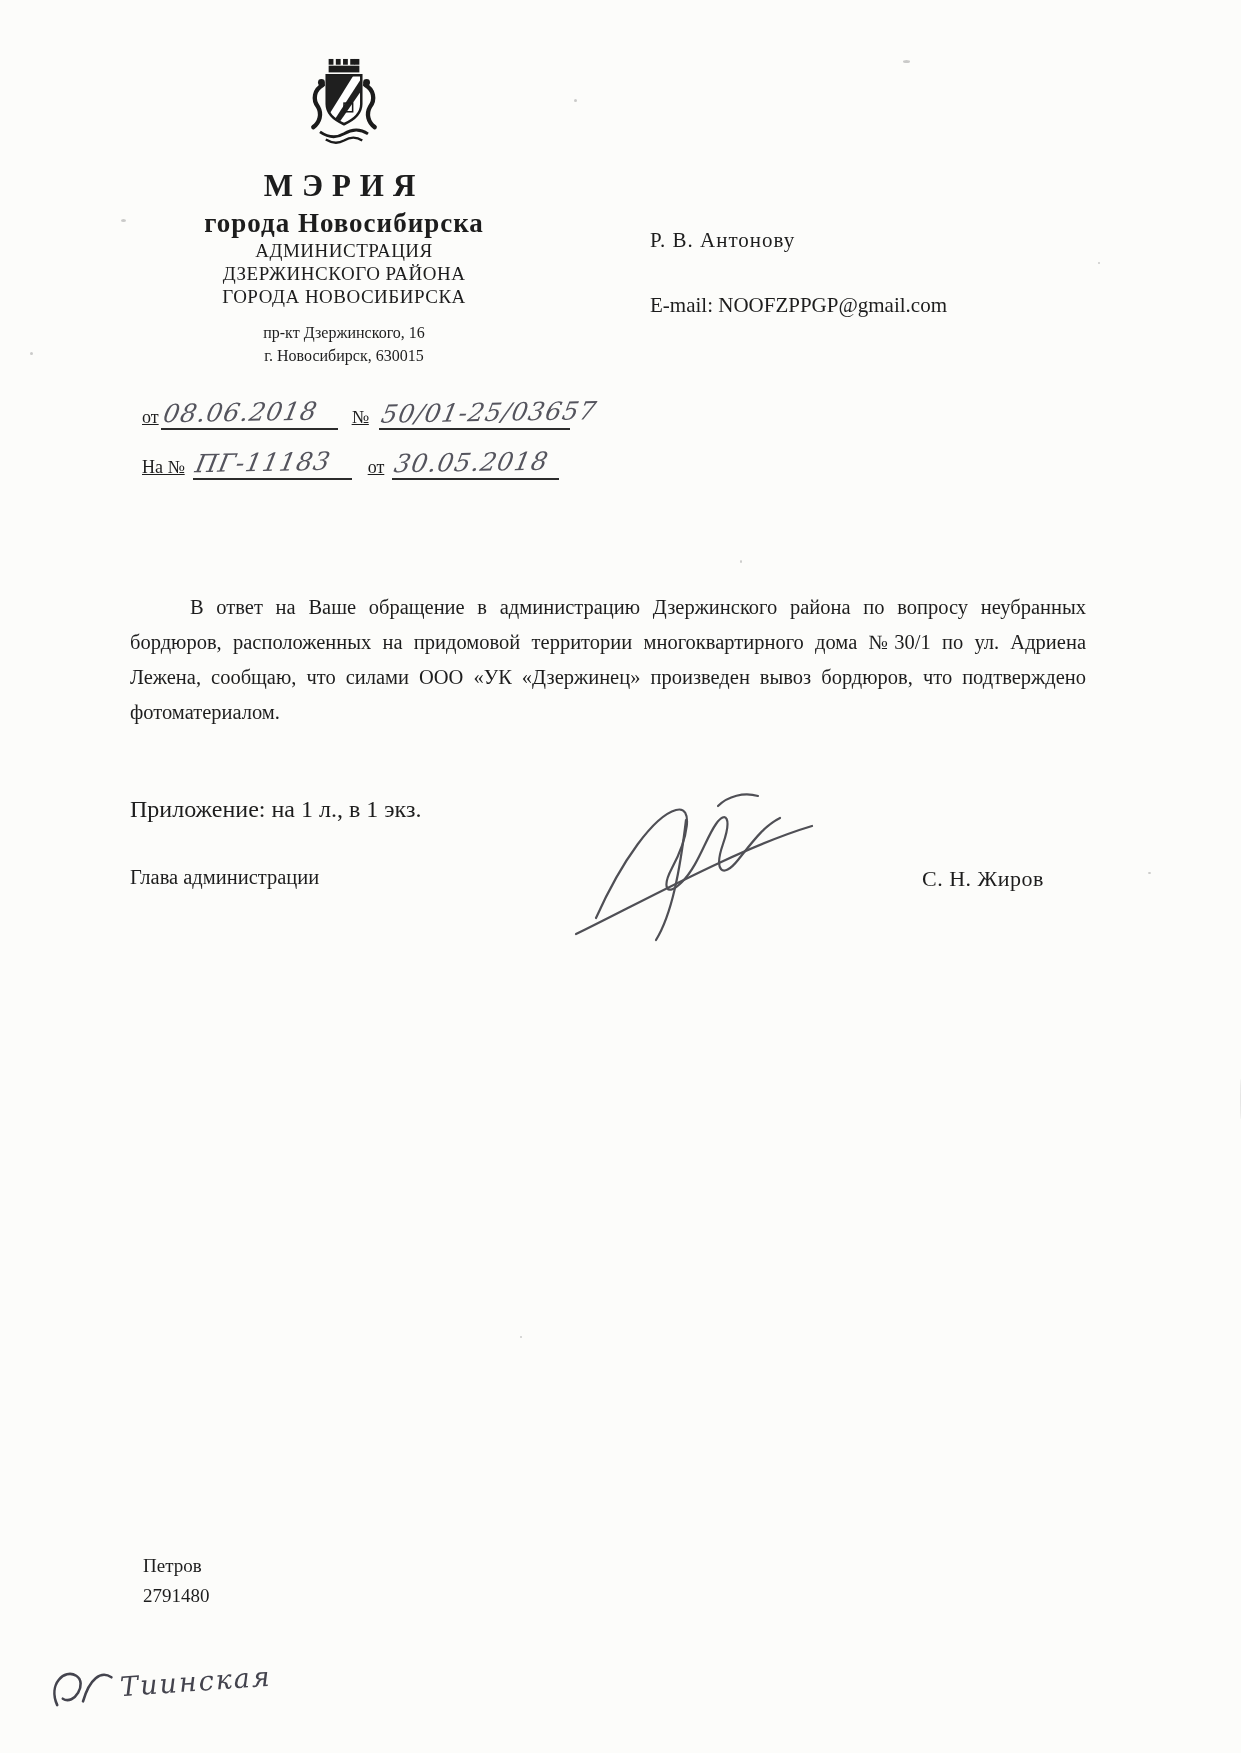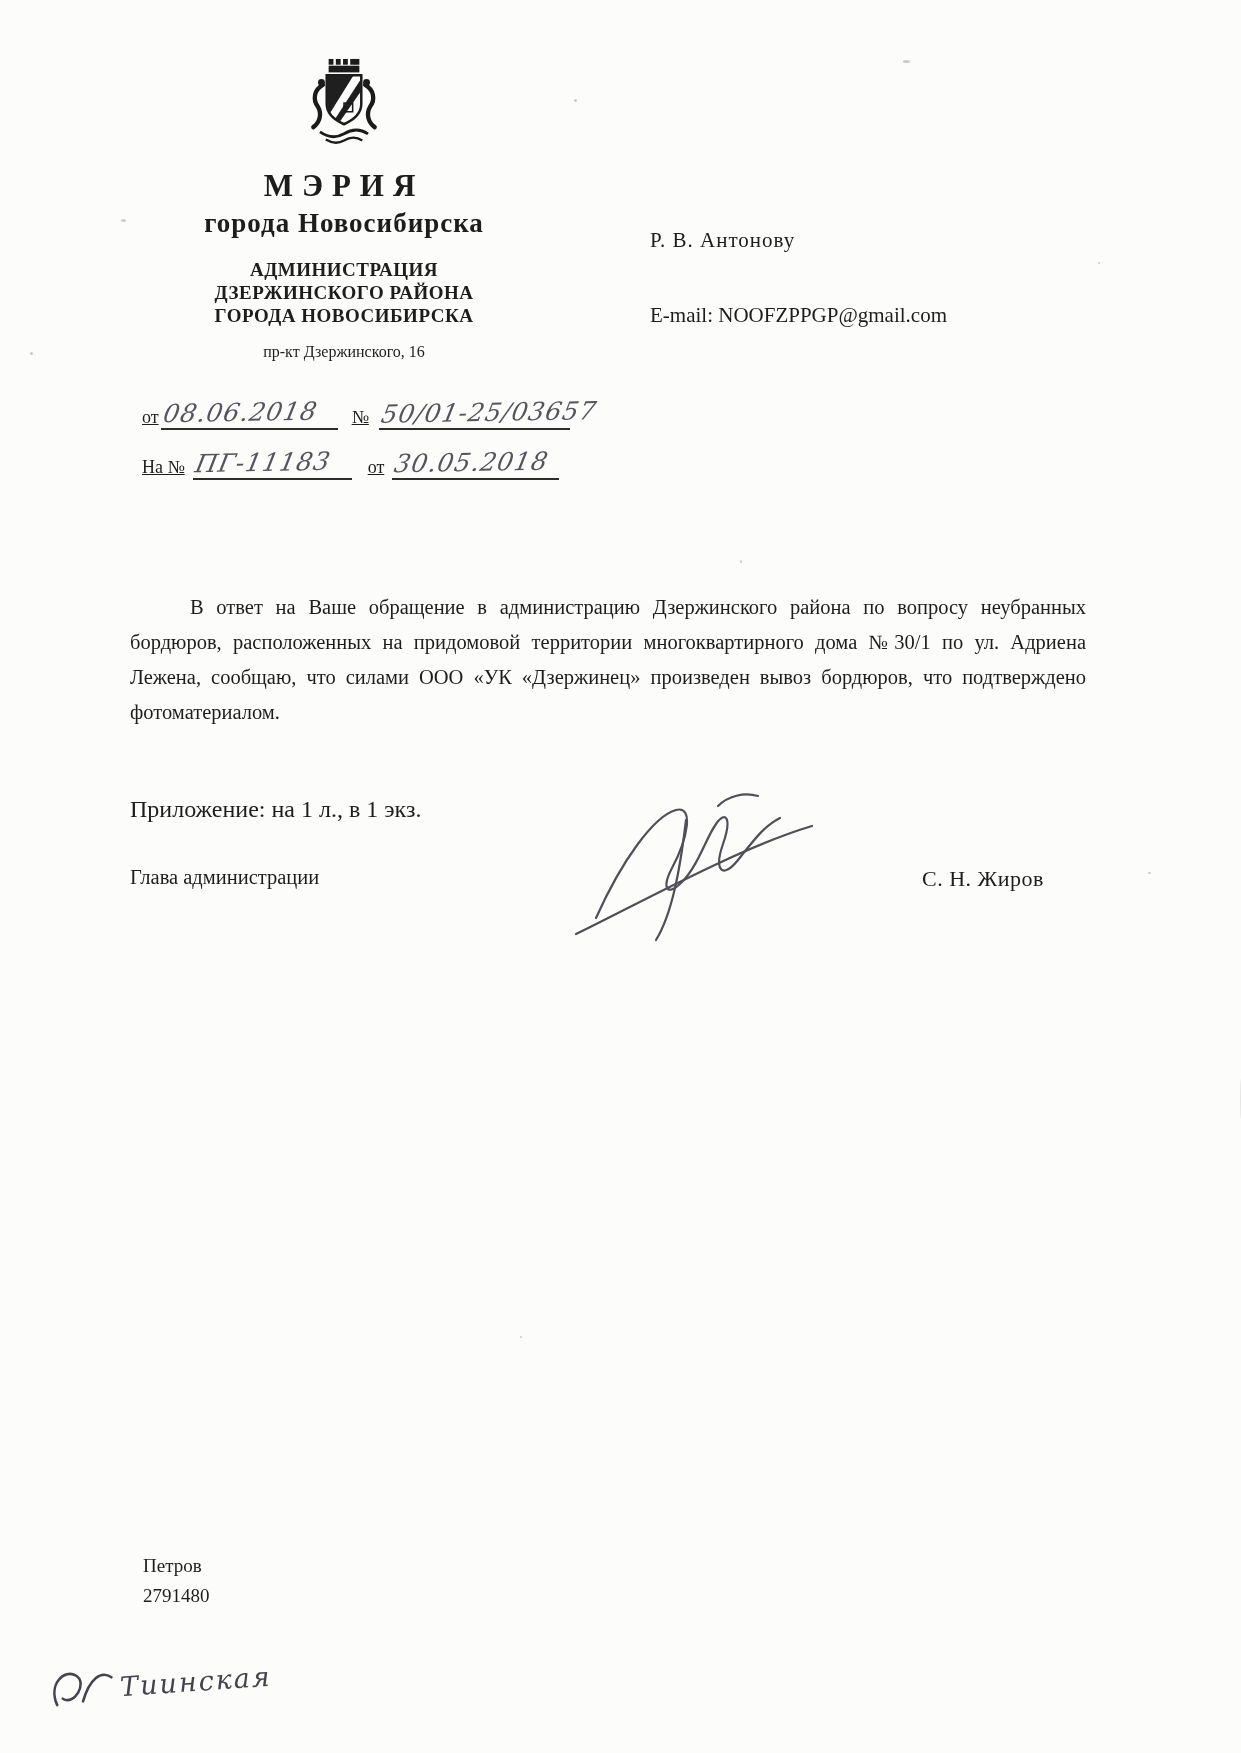--- a/index.html
+++ b/index.html
@@ -8,21 +8,21 @@
     background:#fcfcfa; overflow:hidden;
     font-family:"Liberation Serif", serif; color:#1d1d1d;
   }
 
   
   .letterhead { position:absolute; left:118px; top:56px; width:452px; text-align:center; }
   .emblem { width:96px; height:100px; display:block; margin:0 auto; }
   .org-mayor  { margin-top:12px; font-size:31px; font-weight:bold; letter-spacing:9px; }
   .org-city   { margin-top:4px;  font-size:27px; font-weight:bold; letter-spacing:1px; }
   .dept-line  { font-size:19px; line-height:23px; letter-spacing:0.5px; }
-  .dept-block { margin-top:19px;font-weight:bold; }
+  .dept-block { margin-top:0; }
   .addr-line  { font-size:16px; line-height:23px; }
   .addr-block { margin-top:13px; }
 
   
   .ref-row { position:absolute; left:142px; font-size:18px; white-space:nowrap; }
   .ref-row-1 { top:398px; }
   .ref-row-2 { top:448px; }
   .ref-label { display:inline-block; vertical-align:bottom; padding-bottom:2px;text-decoration:underline; }
   .hw-field {
     display:inline-block; vertical-align:bottom;
@@ -33,21 +33,21 @@
     font-family:"DejaVu Serif", serif; font-style:italic;
     font-size:25px; color:#54545d; letter-spacing:1px; white-space:nowrap;
   }
   .w-date1 { width:168px; margin-left:2px; margin-right:14px; }
   .w-num1  { width:182px; margin-left:10px; }
   .w-num2  { width:150px; margin-left:8px;  margin-right:16px; }
   .w-date2 { width:158px; margin-left:8px; }
 
   
   .recipient-name  { position:absolute; left:650px; top:228px; font-size:21px; letter-spacing:1px; }
-  .recipient-email { position:absolute; left:650px; top:303px; font-size:21px; }
+  .recipient-email { position:absolute; left:650px; top:293px; font-size:21px; }
 
   
   .body-par {
     position:absolute; left:130px; top:590px; width:956px;
     font-size:20.5px; line-height:35px; text-align:justify; text-indent:60px;
   }
   .attachment { position:absolute; left:130px; top:752px; font-size:24px;margin-top:44px; }
 
   
   .signer-title { position:absolute; left:130px; top:866px; font-size:20.5px; }
@@ -98,20 +98,21 @@
     </svg>
     <div class="org-mayor">МЭРИЯ</div>
     <div class="org-city">города Новосибирска</div>
     <div class="dept-block">
       <div class="dept-line">АДМИНИСТРАЦИЯ</div>
       <div class="dept-line">ДЗЕРЖИНСКОГО РАЙОНА</div>
       <div class="dept-line">ГОРОДА НОВОСИБИРСКА</div>
     </div>
     <div class="addr-block">
       <div class="addr-line">пр-кт Дзержинского, 16</div>
+      <div class="addr-line">г. Новосибирск, 630015</div>
     </div>
   </div>
 
   <div class="ref-row ref-row-1">
     <span class="ref-label">от</span><span class="hw-field w-date1"><span class="hw">08.06.2018</span></span><span class="ref-label">№</span><span class="hw-field w-num1"><span class="hw">50/01-25/03657</span></span>
   </div>
 
   <div class="ref-row ref-row-2">
     <span class="ref-label">На №</span><span class="hw-field w-num2"><span class="hw">ПГ-11183</span></span><span class="ref-label">от</span><span class="hw-field w-date2"><span class="hw">30.05.2018</span></span>
   </div>

